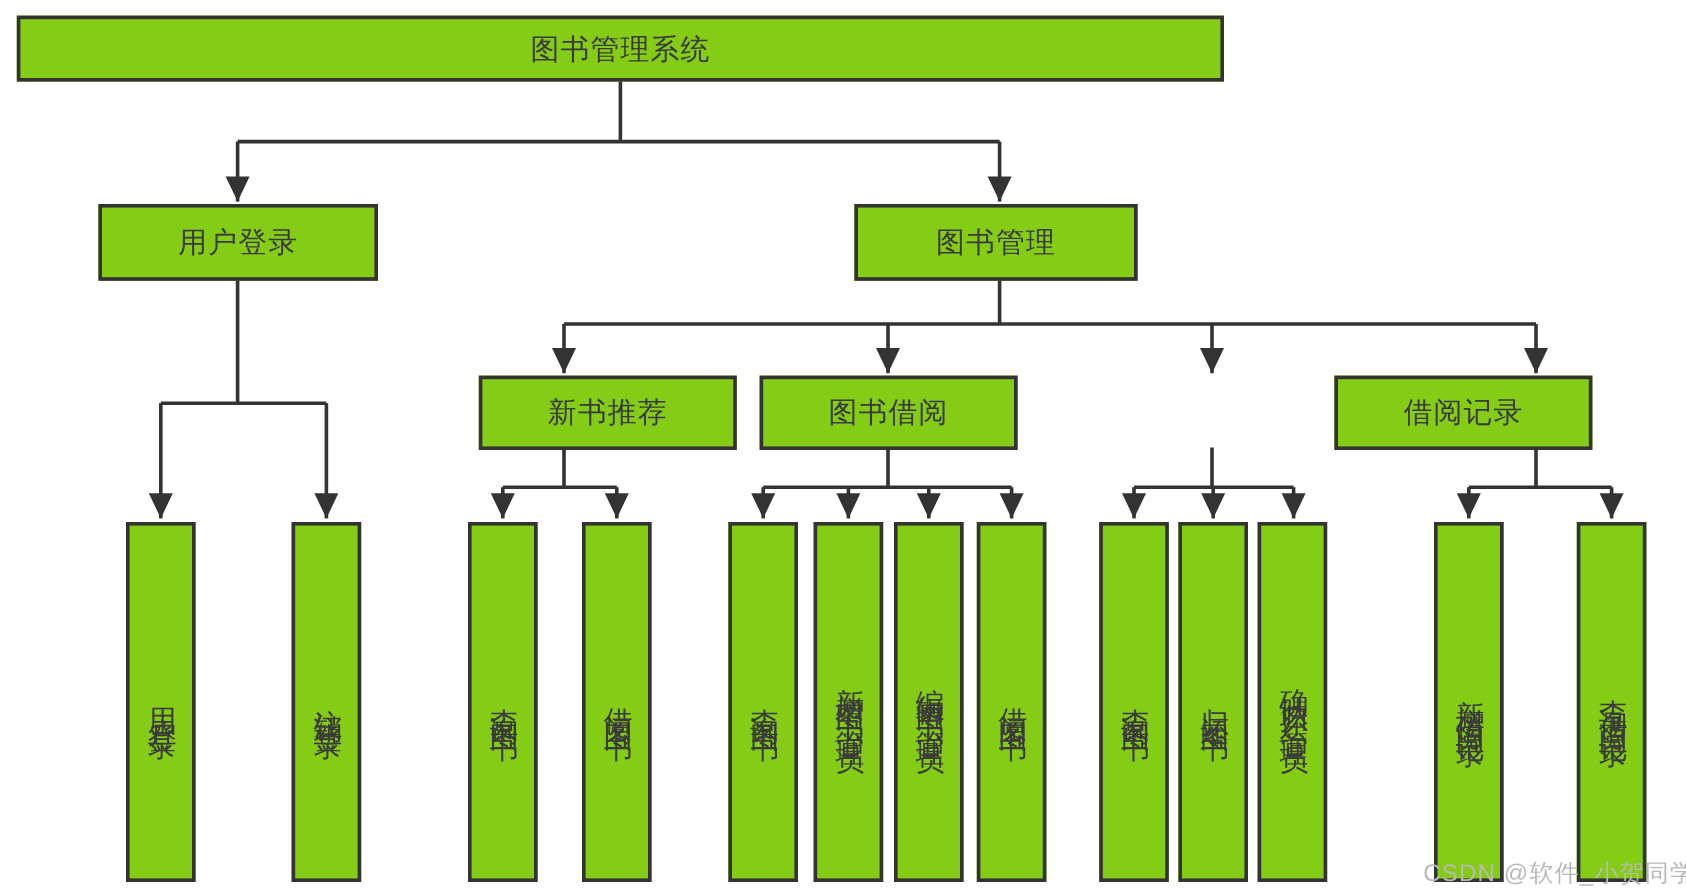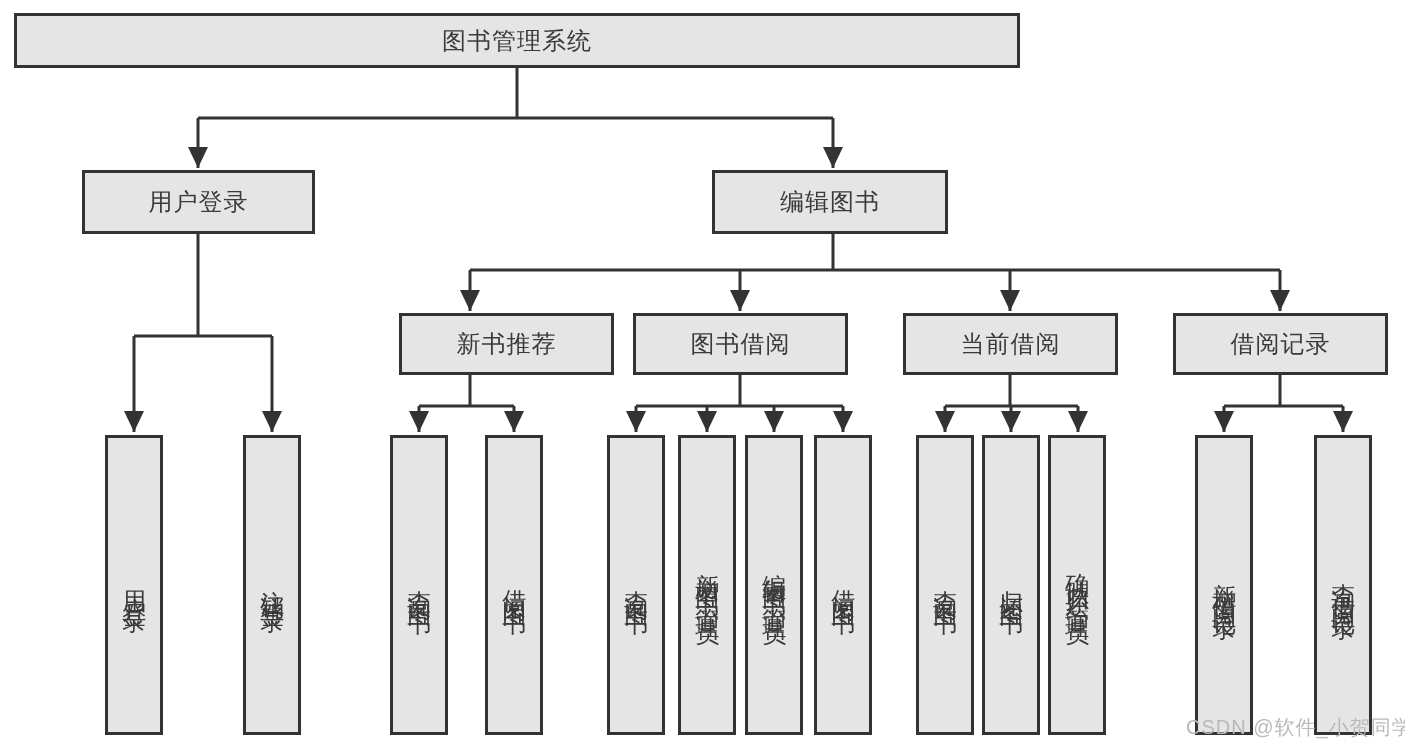--- a/index.html
+++ b/index.html
@@ -19,21 +19,21 @@
     position: absolute;
     left: 0; top: 0;
     width: 1405px;
     height: 747px;
     pointer-events: none;
   }
   .box {
     position: absolute;
     box-sizing: border-box;
     border: 3px solid #333333;
-    background: #e5e5e5;
+    background: #84cc16;
     display: flex;
     align-items: center;
     justify-content: center;
     color: #3a3a3a;
     font-size: 24px;
     letter-spacing: 1px;
     z-index: 2;
   }
   .root-box   { left: 14px;  top: 13px;  width: 1006px; height: 55px; }
   .l2-box     { top: 170px; height: 64px; }
@@ -111,33 +111,30 @@
   </svg>
 
   <div class="box root-box">
     <span>图书管理系统</span>
   </div>
 
   <div class="box l2-box" style="left:82px; width:233px;">
     <span>用户登录</span>
   </div>
   <div class="box l2-box" style="left:712px; width:236px;">
-    <span>编辑图书</span>
+    <span>图书管理</span>
   </div>
 
   <div class="box l3-box" style="left:363px;margin-left:36px;">
     <span>新书推荐</span>
   </div>
   <div class="box l3-box" style="left:633px;text-align:right;">
     <span>图书借阅</span>
   </div>
-  <div class="box l3-box" style="left:903px;">
-    <span>当前借阅</span>
-  </div>
-  <div class="box l3-box" style="left:1173px;">
+  <div class="box l3-box" style="left:1112px;">
     <span>借阅记录</span>
   </div>
 
   <div class="box leaf-box" style="left:105px;">
     <span class="vtext">用户登录</span>
   </div>
   <div class="box leaf-box" style="left:243px;">
     <span class="vtext">注销登录</span>
   </div>
 

